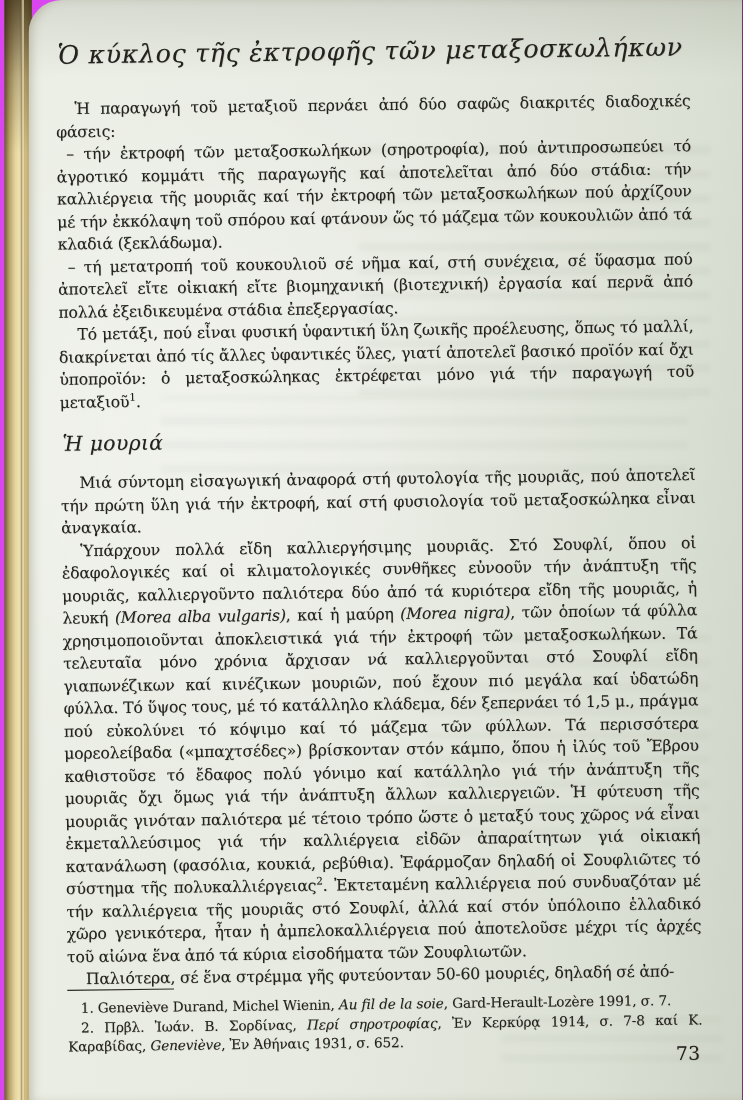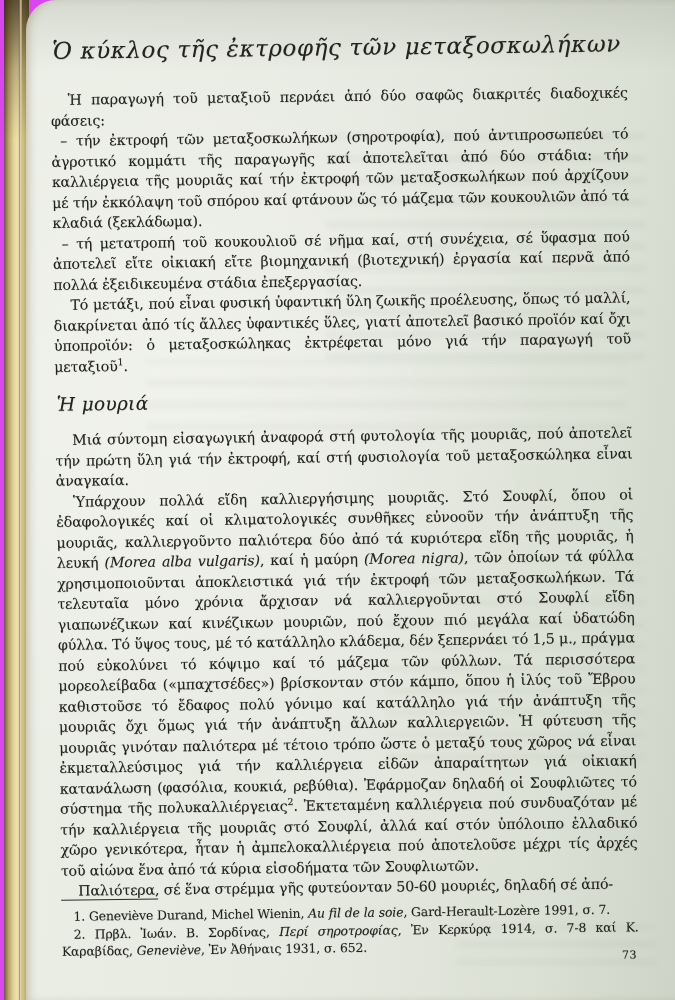--- a/index.html
+++ b/index.html
@@ -107,21 +107,21 @@
     margin: 0;
     font-size: 12.4px;
     line-height: 17.6px;
     text-align: justify;
     text-indent: 12px;
     letter-spacing: -0.1px;
   }
   .pagenum {
     position: absolute;
     right: 44px; top: 952px;
-    font-size: 11px;
+    font-size: 17px;
     letter-spacing: 0.5px;
   }
 </style>
 </head>
 <body>
 
 <div class="photo">
   <div class="edge-strip"></div>
   <div class="edge-crease"></div>
 

